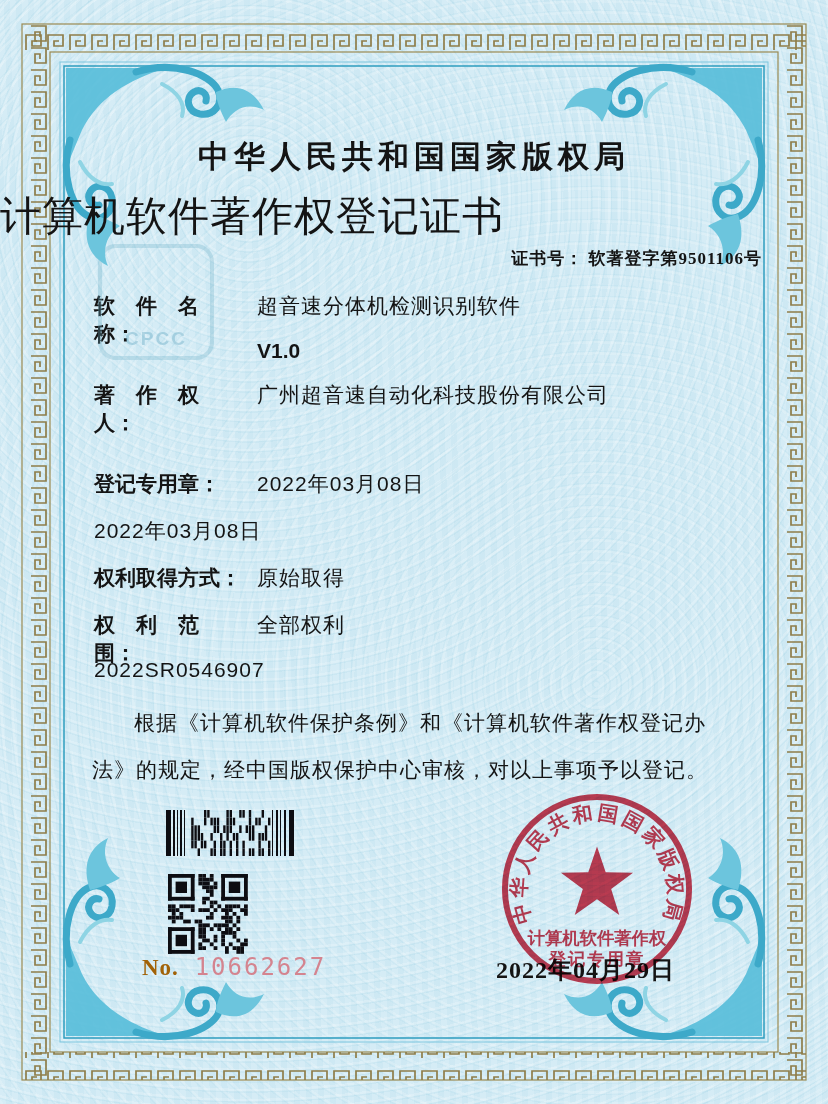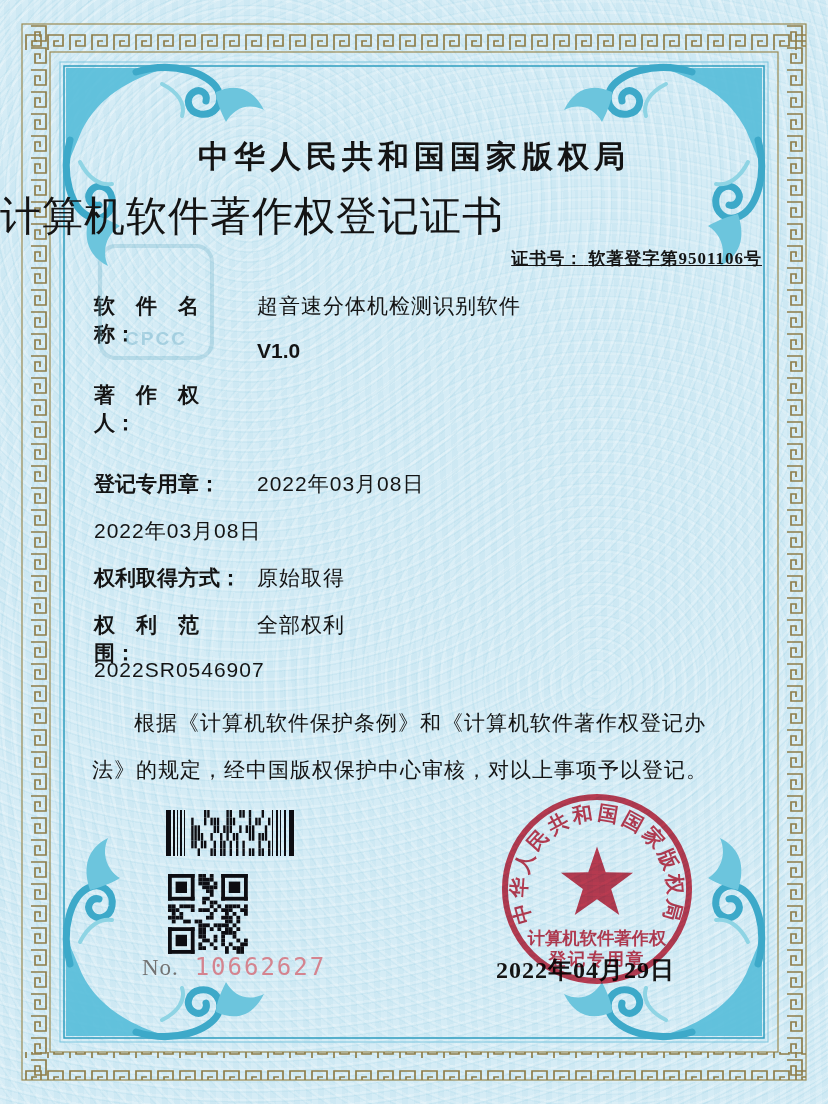--- a/index.html
+++ b/index.html
@@ -15,40 +15,40 @@
     background-image:
       repeating-radial-gradient(circle at 30% 18%, rgba(255,255,255,.20) 0 2px, rgba(122,192,216,.10) 3px 4px, transparent 4px 10px),
       repeating-radial-gradient(circle at 72% 62%, rgba(255,255,255,.16) 0 2px, rgba(122,192,216,.08) 3px 4px, transparent 4px 11px),
       repeating-linear-gradient(88deg, rgba(255,255,255,.05) 0 6px, rgba(110,185,210,.05) 6px 12px);
   }
   .frame{position:absolute;inset:0;z-index:2;pointer-events:none;}
   .txt{position:absolute;z-index:3;}
 
   .authority{left:0;right:0;top:136px;text-align:center;font-size:31px;font-weight:bold;letter-spacing:5px;}
   .cert-title{left:0;right:0;top:189px;text-align:left;font-size:41px;font-weight:normal;letter-spacing:1px;}
-  .certno{right:66px;top:247px;font-size:17px;font-weight:bold;letter-spacing:1px;text-decoration:underline;}
+  .certno{right:66px;top:247px;font-size:17px;font-weight:bold;letter-spacing:1px;}
   .frow{position:absolute;left:94px;display:flex;width:680px;font-family:"Liberation Sans", sans-serif;}
   .flabel{flex:0 0 163px;font-size:21px;font-weight:bold;letter-spacing:0px;}
   .fvalue{font-size:21px;font-weight:normal;letter-spacing:1px;}
   .fvalue2{position:absolute;left:257px;top:325px;font-size:21px;font-weight:bold;font-family:"Liberation Sans", sans-serif;margin-top:14px;}
 
   .statement{left:92px;top:700px;width:648px;font-size:21px;line-height:2.25;text-indent:2em;letter-spacing:1px;font-weight:500;}
 
   .watermark{
     position:absolute;left:98px;top:244px;width:116px;height:116px;z-index:1;
     border:4px solid rgba(110,175,200,.30);border-radius:18px;
     display:flex;align-items:flex-end;justify-content:center;
     color:rgba(110,175,200,.45);font-family:"Liberation Sans", sans-serif;
     font-weight:bold;font-size:19px;letter-spacing:2px;padding-bottom:6px;box-sizing:border-box;
   }
   .barcode{position:absolute;left:166px;top:810px;z-index:3;}
   .qrcode{position:absolute;left:168px;top:874px;z-index:3;}
 
   .serial{position:absolute;left:142px;top:953px;z-index:3;font-size:23px;}
-  .serial .no{font-weight:normal;letter-spacing:1px;color:#737373;}
+  .serial .no{font-weight:bold;letter-spacing:1px;color:#a16207;}
   .serial .num{font-family:"DejaVu Sans Mono", monospace;color:#d4848f;font-size:24px;letter-spacing:2px;margin-left:10px;font-weight:500;text-align:center;}
 
   .seal{position:absolute;left:498px;top:790px;width:198px;height:198px;z-index:4;mix-blend-mode:multiply;opacity:.93;}
   .issue-date{left:496px;top:954px;width:200px;font-size:24px;font-weight:bold;letter-spacing:1px;font-family:"Liberation Serif", serif;}
 </style>
 </head>
 <body>
 
 <div class="page">
 
@@ -102,20 +102,21 @@
   </div>
 
   <div class="frow" style="top:292px">
     <span class="flabel">软　件　名　称：</span>
     <span class="fvalue">超音速分体机检测识别软件</span>
   </div>
   <div class="fvalue2 txt">V1.0</div>
 
   <div class="frow" style="top:381px">
     <span class="flabel">著　作　权　人：</span>
+    <span class="fvalue">广州超音速自动化科技股份有限公司</span>
   </div>
 
   <div class="frow" style="top:470px">
     <span class="flabel">登记专用章：</span>
     <span class="fvalue">2022年03月08日</span>
   </div>
 
   <div class="frow" style="top:517px">
     <span class="fvalue">2022年03月08日</span>
   </div>

